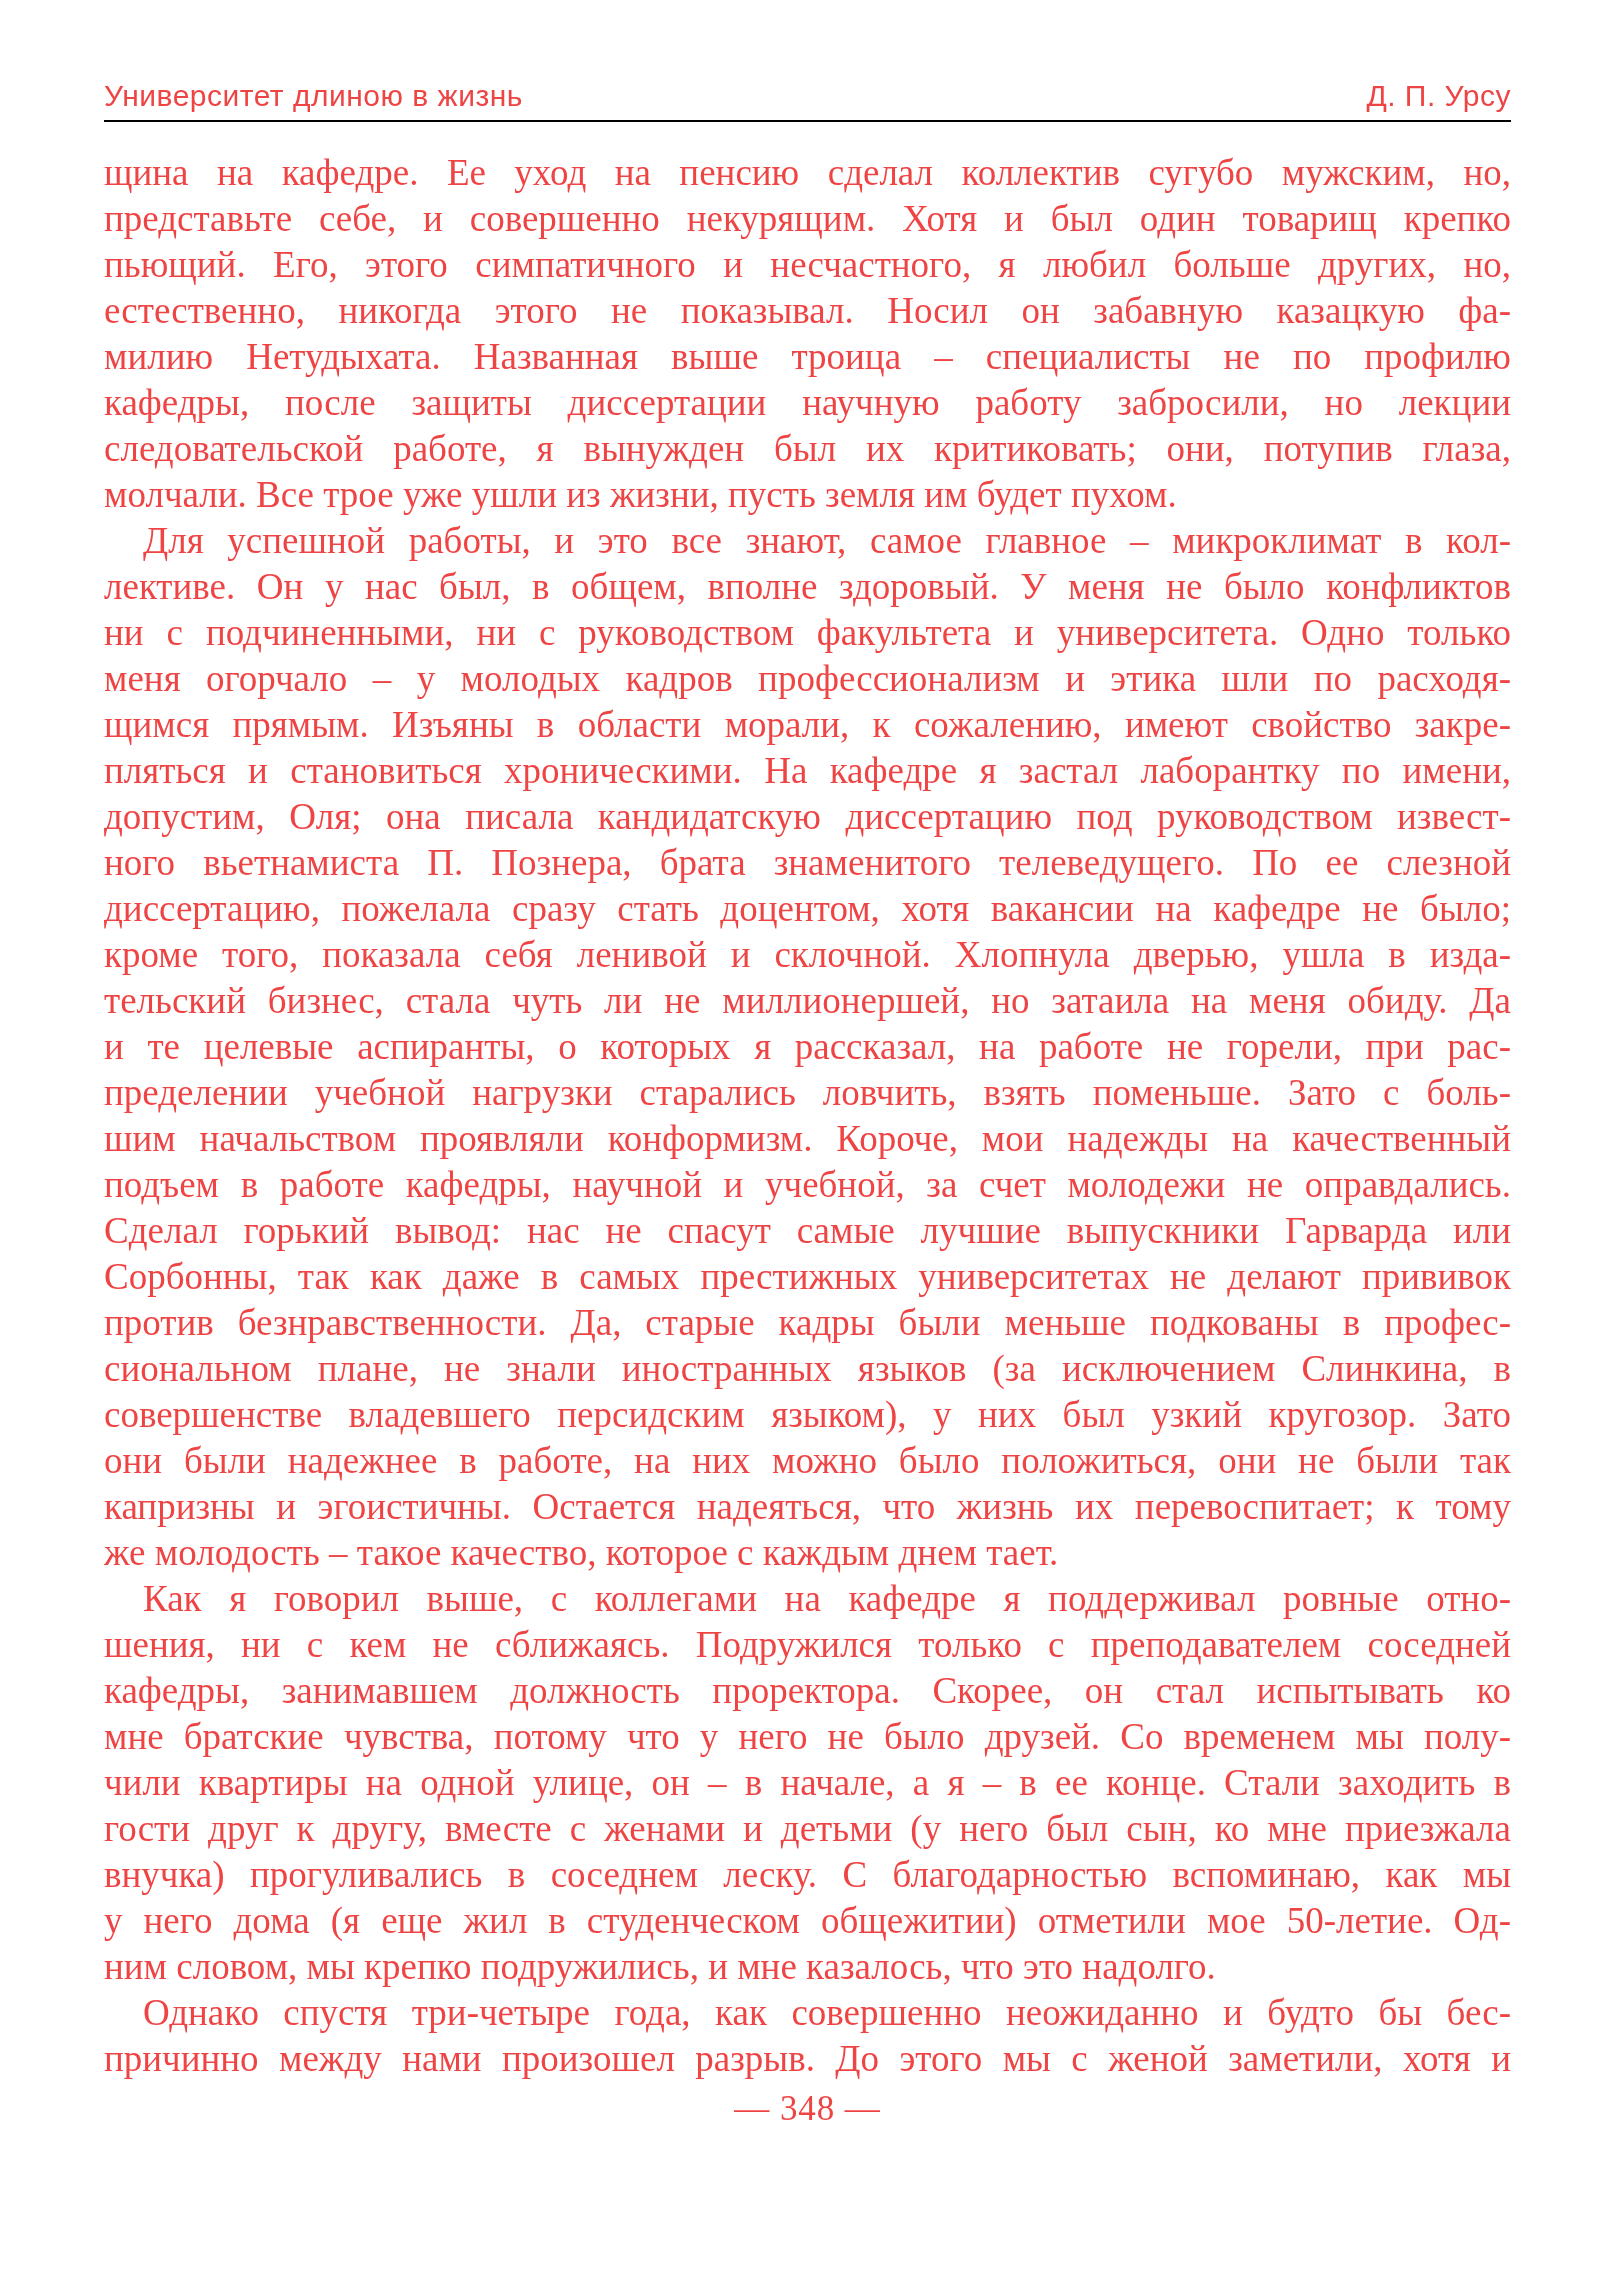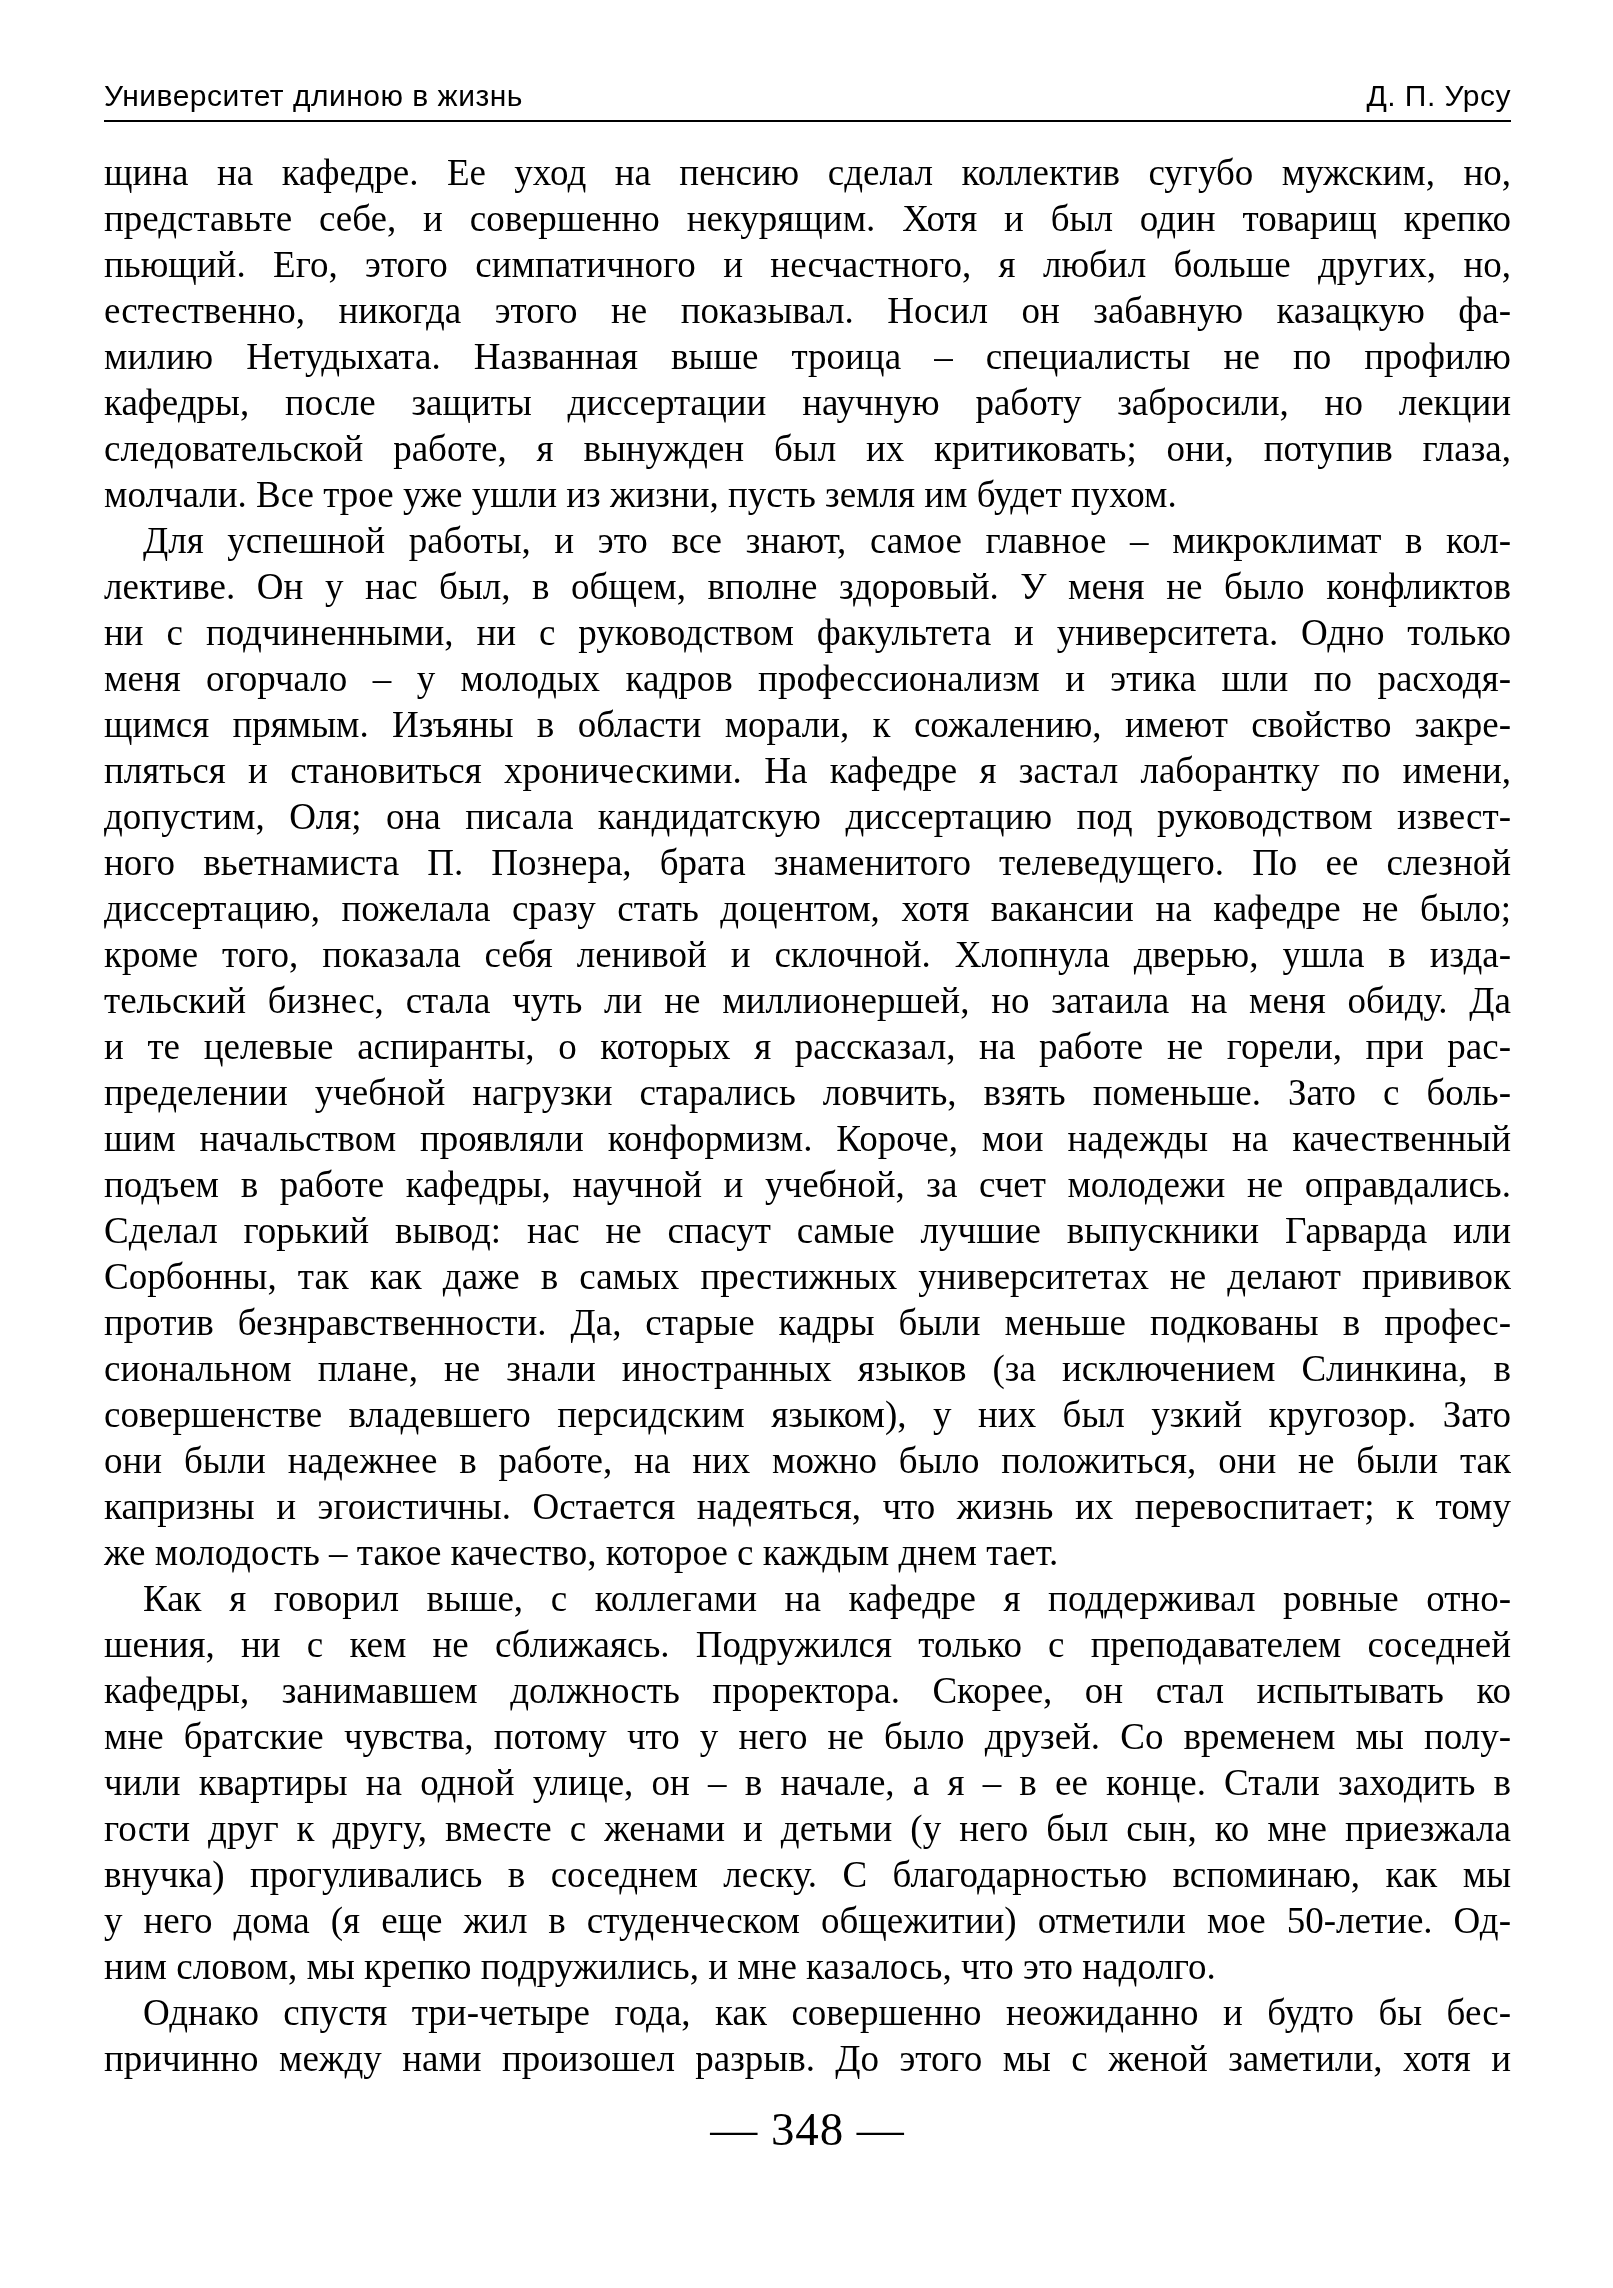--- a/index.html
+++ b/index.html
@@ -4,21 +4,21 @@
 <style>
   html, body { margin: 0; padding: 0; background: #e8e8e8; }
   .page {
     position: relative;
     width: 1613px;
     height: 2289px;
     margin: 0 auto;
     background: #ffffff;
     box-sizing: border-box;
     padding: 81px 102px 0 104px;
-    color: #000000;
+    color: #ef4444;
     font-family: "Liberation Serif", "DejaVu Serif", serif;
   }
   .page-header {
     display: flex;
     justify-content: space-between;
     align-items: baseline;
     font-family: "Liberation Sans", "DejaVu Sans", sans-serif;
     font-size: 30px;
     line-height: 1.0;
     padding-bottom: 9.2px;
@@ -37,23 +37,23 @@
     height: 46px;
     overflow: visible;
     white-space: nowrap;
     font-family: Liberation Serif, serif;
   }
   
   .text-line { white-space: normal; }
   .text-line.para-end { text-align-last: left; }
   .text-line.indent { text-indent: 39px; }
   .page-footer {
-    margin-top: 24px;
+    margin-top: 9px;
     text-align: center;
-    font-size: 47px;
+    font-size: 35px;
     line-height: 1.0;
     letter-spacing: 0.9px;
   }
 </style>
 </head>
 <body>
 
 <div class="page">
 
   <div class="page-header">

